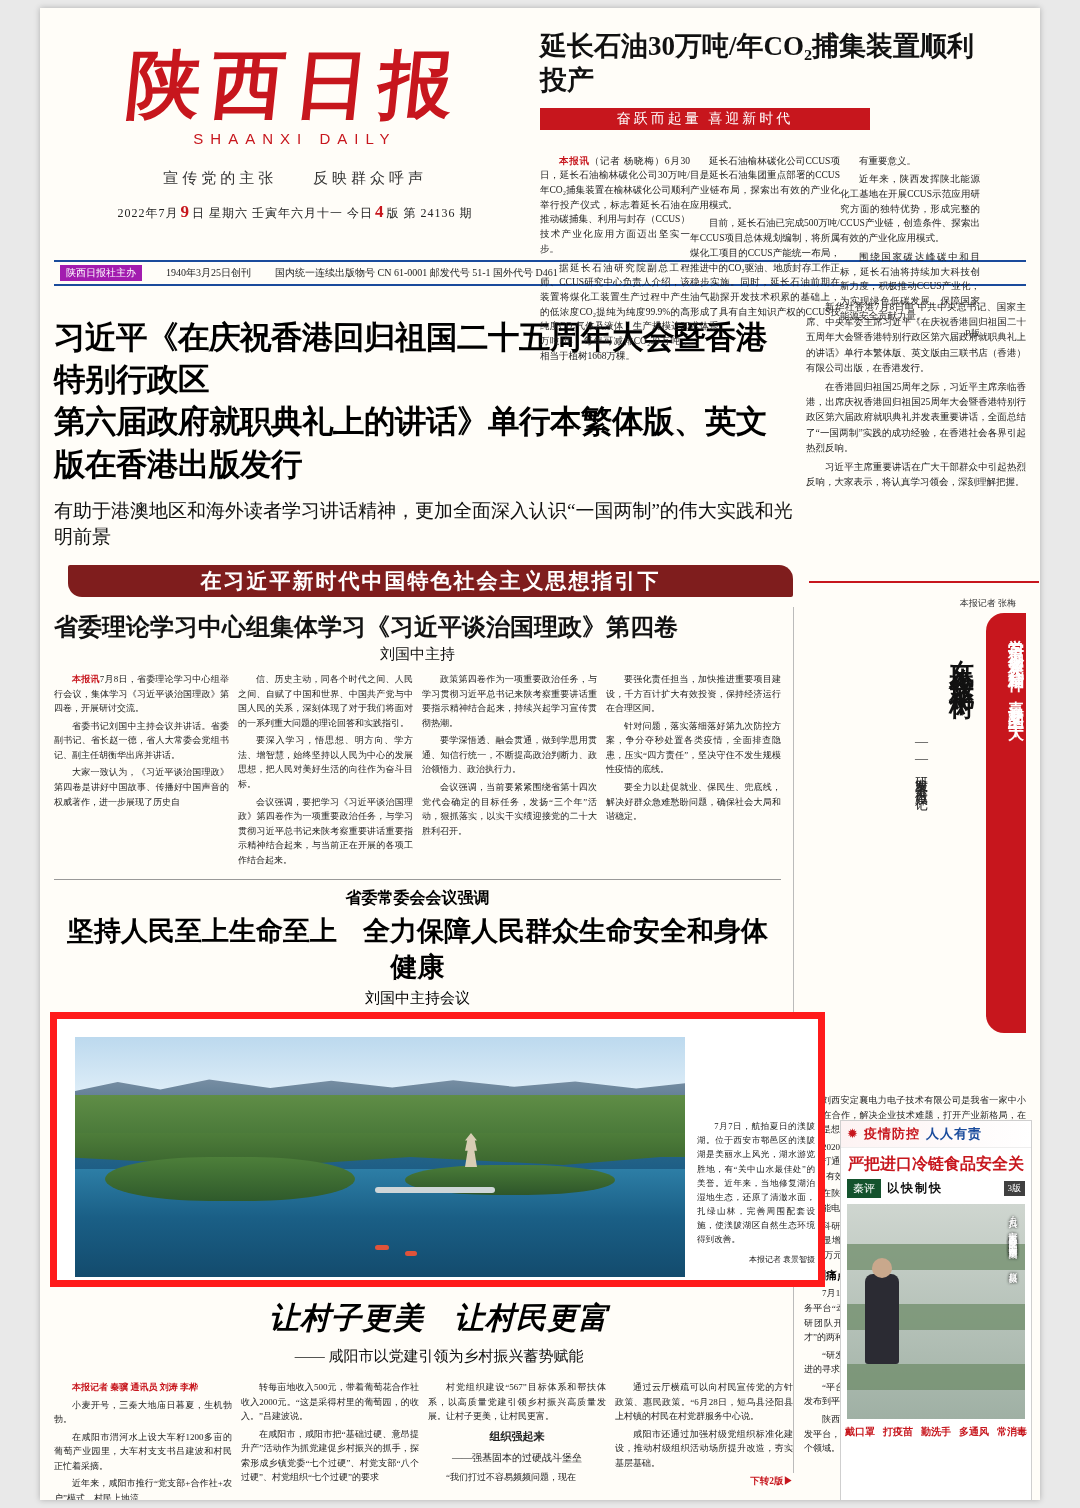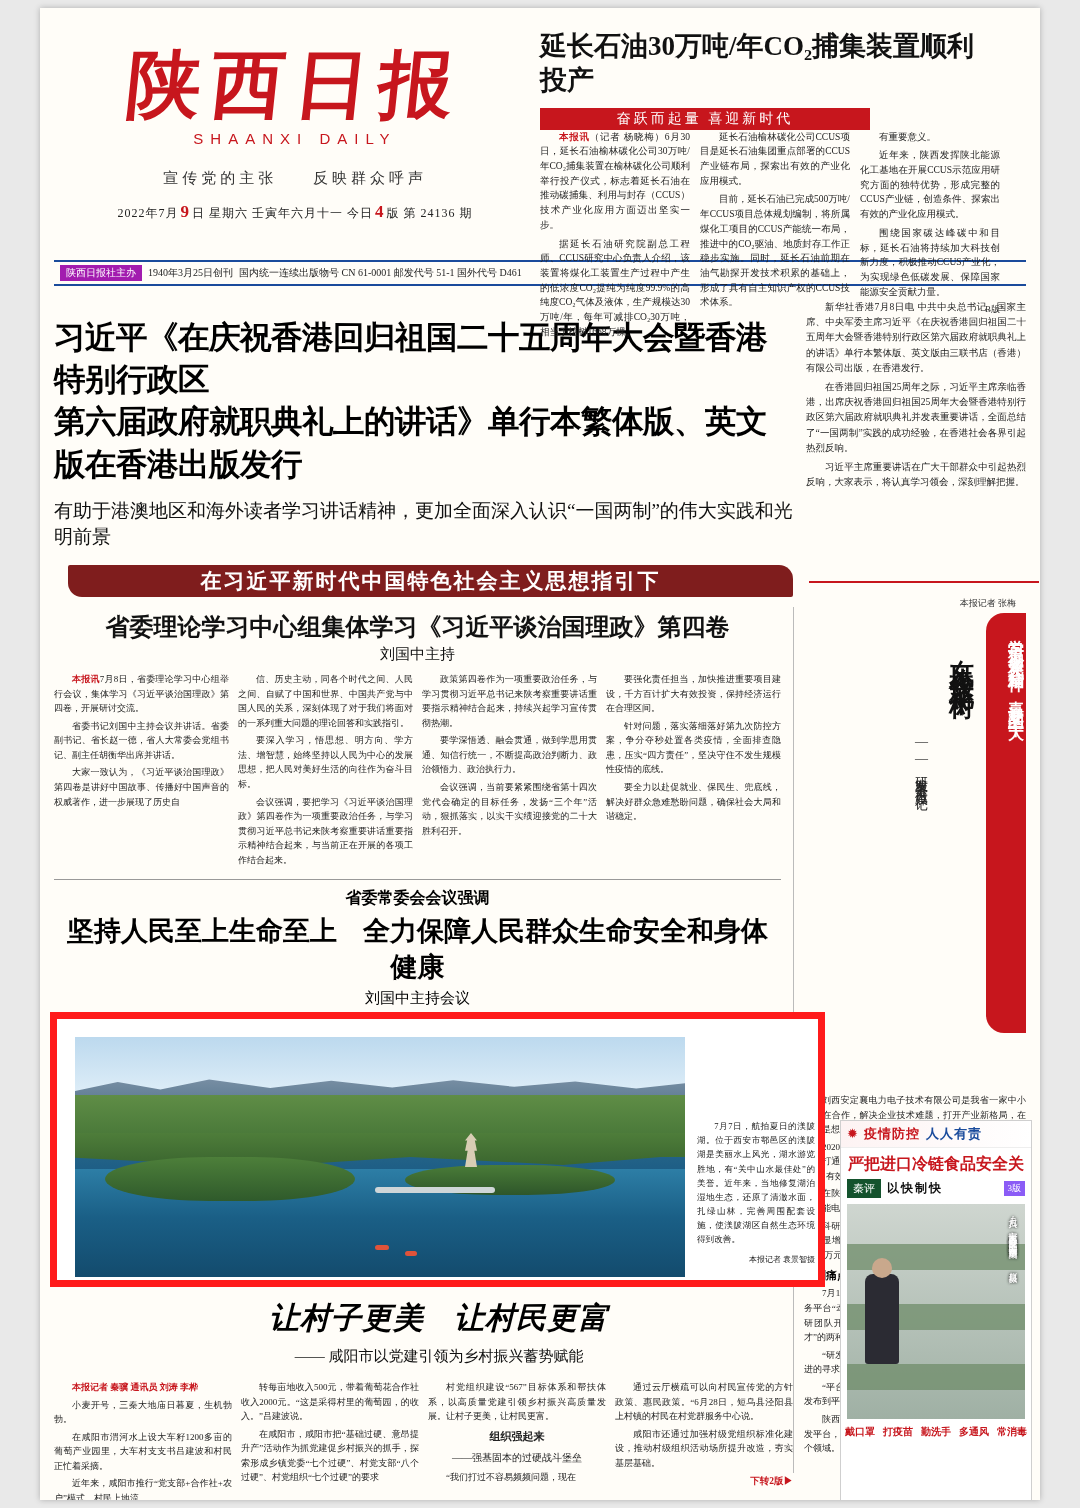--- a/index.html
+++ b/index.html
@@ -41,33 +41,33 @@
   }
   .top-headline{
     font-size:27px;font-weight:bold;color:#111;letter-spacing:0px;
     line-height:1.25;
   }
   .top-ribbon{
     margin-top:10px;height:22px;background:#c7161d;color:#fff;
     font-size:14px;letter-spacing:3px;text-align:center;line-height:22px;
     width:330px;
   }
-  .top-cols{display:flex;margin-top:0;gap:10px;}
+  .top-cols{display:flex;margin-top:24px;}
   .top-col{font-size:9.5px;line-height:1.55;color:#222;text-align:justify;}
   .top-col p{margin:0 0 4px 0;text-indent:2em;}
   .lead-tag{color:#c7161d;font-weight:bold;}
   .signoff{text-align:right;font-size:9px;color:#333;}
   
   .infobar{
     border-top:2px solid #1a4b9c;border-bottom:2px solid #1a4b9c;
     height:22px;margin:4px 14px 0 14px;display:flex;align-items:center;
     font-size:10px;color:#222;
   }
   .infobar .b1{background:#a21caf;color:#fff;padding:1px 6px;margin-left:6px;font-size:10px;}
-  .infobar .sp{margin-left:6px;}
+  .infobar .sp{margin-left:24px;}
   
   .mainwrap{display:flex;padding:14px 14px 0 14px;gap:12px;}
   .mainleft{width:740px;margin-top:17px;}
   .mainright{width:220px;}
   .bighead{
     font-size:31.5px;font-weight:bold;line-height:1.34;color:#000;
     letter-spacing:-0.5px;
   }
   .subhead{
     margin-top:12px;font-size:19px;color:#111;line-height:1.4;
@@ -85,21 +85,21 @@
     text-align:center;line-height:32px;
   }
   .redbanner .rule{
     position:absolute;left:755px;top:16px;width:230px;border-top:2px solid #c7161d;
   }
   
   .body{display:flex;padding:10px 14px 0 14px;gap:12px;}
   .col-main{width:730px;}
   .col-side{width:232px;border-left:1px solid #bbb;padding-left:10px;}
   .sec-title{
-    text-align:center;font-size:24px;font-weight:bold;color:#111;margin:4px 0 2px;
+    font-size:24px;font-weight:bold;color:#111;margin:4px 0 2px;
   }
   .sec-sub{text-align:center;font-size:15px;color:#111;margin-bottom:8px;}
   .cols4{display:flex;gap:9px;}
   .cols4 .c{width:175px;font-size:9px;line-height:1.62;text-align:justify;color:#222;}
   .cols4 .c p{margin:0 0 3px 0;text-indent:2em;}
   .hrline{border-top:1px solid #999;margin:8px 0;}
   .sec-title2{text-align:center;font-size:16px;font-weight:bold;margin:6px 0 4px;}
   .bighead2{
     text-align:center;font-size:27px;font-weight:bold;letter-spacing:0px;margin:2px 0 4px;
   }
@@ -193,21 +193,21 @@
     border-bottom:1px solid #eee;
   }
   .ad-head .t1{color:#c7161d;font-size:13px;font-weight:bold;letter-spacing:1px;}
   .ad-head .t2{color:#1a4b9c;font-size:13px;font-weight:bold;letter-spacing:1px;}
   .ad-title{
     text-align:center;font-size:16px;font-weight:bold;color:#c7161d;margin:6px 0 4px;
   }
   .ad-row{display:flex;align-items:center;gap:6px;padding:0 6px;}
   .ad-tag{background:#14532d;color:#fff;font-size:11px;padding:2px 6px;}
   .ad-tag2{font-size:12px;color:#111;font-weight:bold;letter-spacing:2px;}
-  .ad-page{margin-left:auto;background:#8b5cf6;color:#fff;font-size:9px;padding:1px 4px;}
+  .ad-page{margin-left:auto;background:#404040;color:#fff;font-size:9px;padding:1px 4px;}
   .ad-photo{
     margin:6px 6px 0 6px;height:215px;position:relative;overflow:hidden;
     background:linear-gradient(180deg,#cfd6d0,#9fb0a4);
   }
   .ad-shelf{position:absolute;left:0;width:100%;height:26px;background:#6f8c6a;opacity:.75;}
   .ad-person{position:absolute;left:18px;top:70px;width:34px;height:90px;background:#2b2b33;border-radius:8px 8px 3px 3px;}
   .ad-person:after{content:"";position:absolute;left:7px;top:-16px;width:20px;height:20px;border-radius:50%;background:#c9a88c;}
   .ad-vert{
     position:absolute;right:6px;top:6px;
     writing-mode:vertical-rl;text-orientation:upright;

